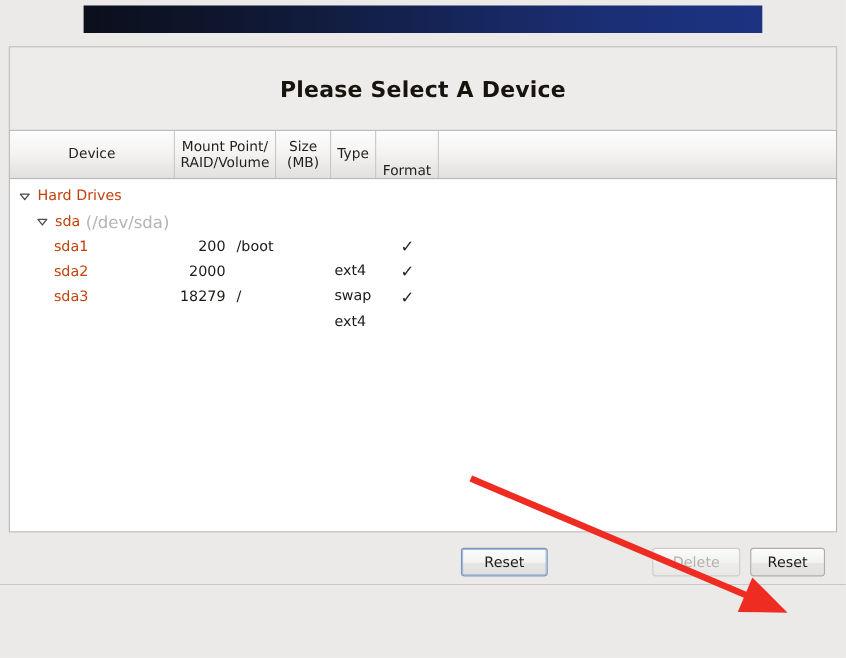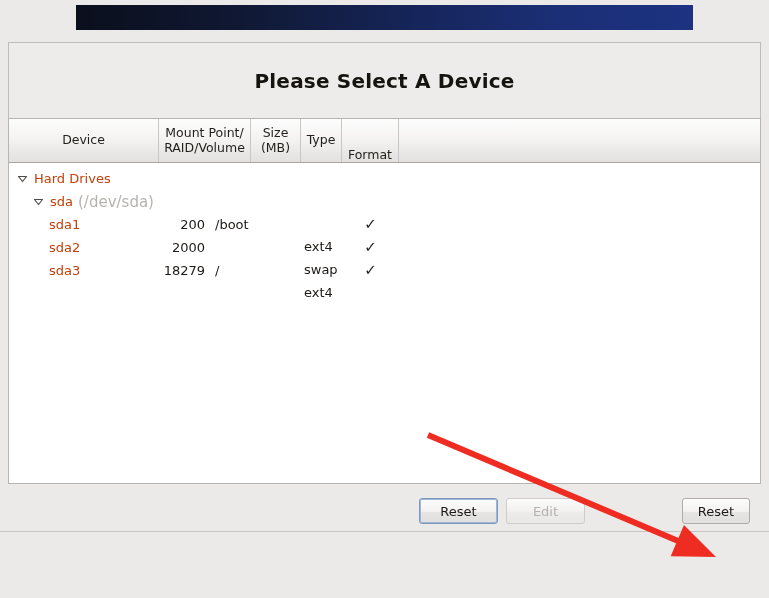--- a/index.html
+++ b/index.html
@@ -284,22 +284,22 @@
         <div class="cell type">ext4</div>
         <div class="cell format checkmark">✓</div>
       </div>
     </div>
 </div>
 
 <div id="action-row">
   <div class="btn focused" id="btn-create">
     <span>Reset</span>
   </div>
-  <div class="btn disabled" id="btn-edit">
-    <span>Edit</span>
+  <div class="btn disabled" id="btn-delete">
+    <span>Delete</span>
   </div>
   <div class="btn" id="btn-reset">
     <span>Reset</span>
   </div>
 </div>
 
 <div id="footer-sep"></div>
 <div id="nav-row">
 
   

